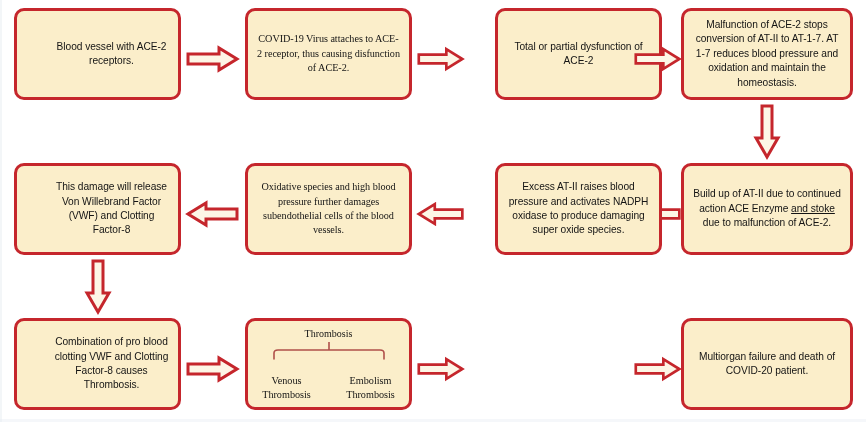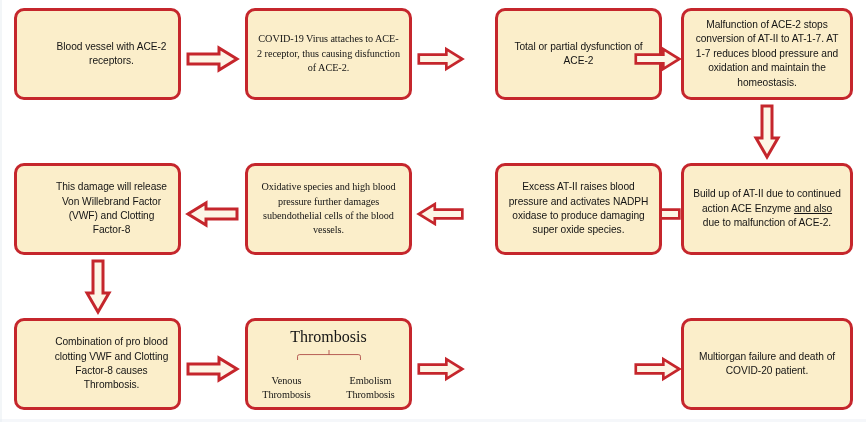--- a/index.html
+++ b/index.html
@@ -70,21 +70,21 @@
   .tree {
     position: relative;
     width: 100%;
     height: 100%;
     display: flex;
     flex-direction: column;
     align-items: center;
     justify-content: center;
   }
   .tree-top {
-    font-size: 16px;
+    font-size: 10px;
     line-height: 1.3;
     color: #141414;
     margin-bottom: 2px;
   }
   .tree-bracket {
     width: 118px;
     height: 18px;
     margin: 0 0 2px 0;
   }
   .tree-leaves {
@@ -152,21 +152,21 @@
     <span class="txt">Malfunction of ACE-2 stops conversion of AT-II to AT-1-7. AT 1-7 reduces blood pressure and oxidation and maintain the homeostasis.</span>
   </div>
 
   <div class="arrow" style="left:753px; top:104px;">
     <svg width="28" height="56" viewBox="0 0 28 56">
       <path d="M9,2 L19,2 L19,34 L25,34 L14,53 L3,34 L9,34 Z" fill="#fdf6e6" stroke="#c5262c" stroke-width="3" stroke-linejoin="miter"></path>
     </svg>
   </div>
 
   <div class="box r2 c4">
-    <span class="txt"><span>Build up of AT-II due to continued action ACE Enzyme </span><span class="spell">and also</span><span> due to malfunction of ACE-2.</span></span>
+    <span class="txt"><span>Build up of AT-II due to continued action ACE Enzyme </span><span class="spell">and stoke</span><span> due to malfunction of ACE-2.</span></span>
   </div>
 
   <div class="arrow" style="left:634px; top:200px;">
     <svg width="48" height="28" viewBox="0 0 54 28">
       <path d="M51,9 L20,9 L20,3 L2,14 L20,25 L20,19 L51,19 Z" fill="#fdf6e6" stroke="#c5262c" stroke-width="3" stroke-linejoin="miter"></path>
     </svg>
   </div>
 
   <div class="box r2 c3">
     <span class="txt">Excess AT-II raises blood pressure and activates NADPH oxidase to produce damaging super oxide species.</span>

